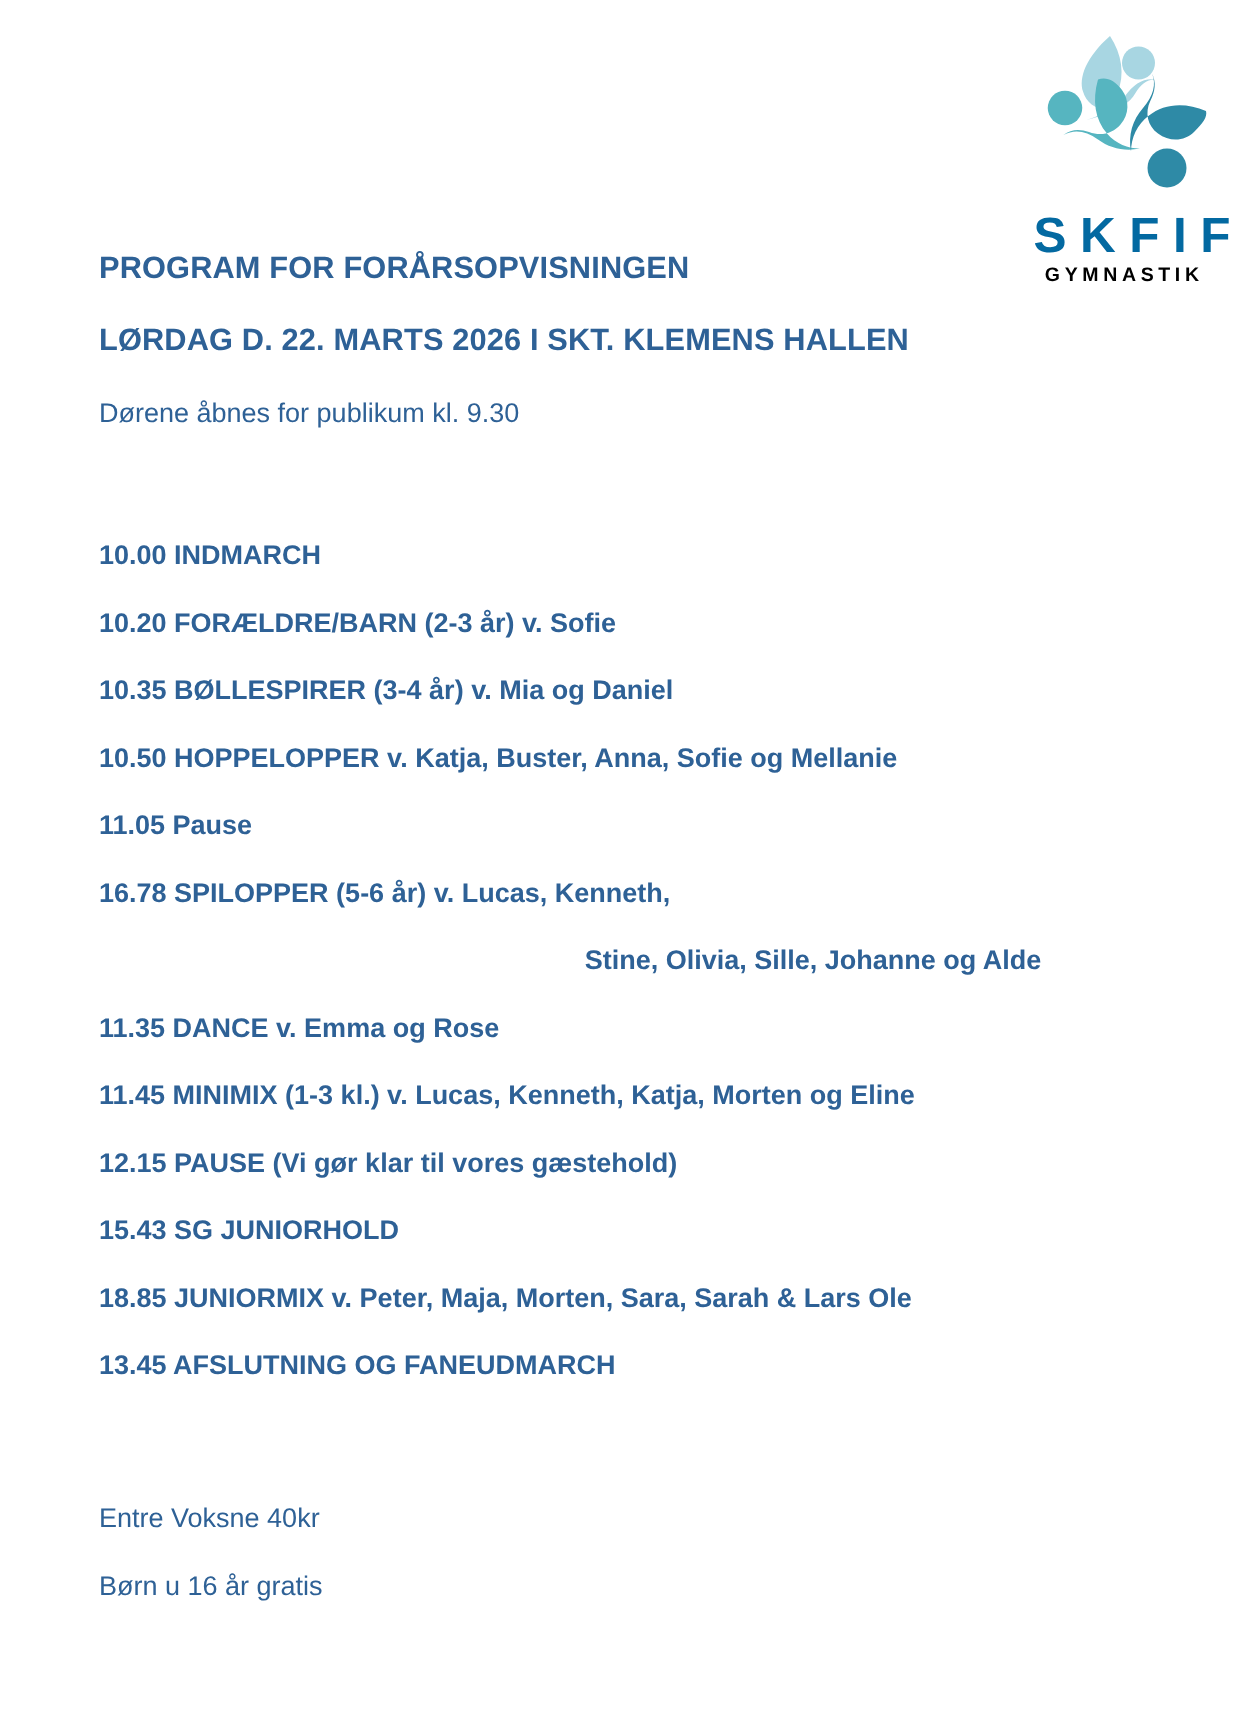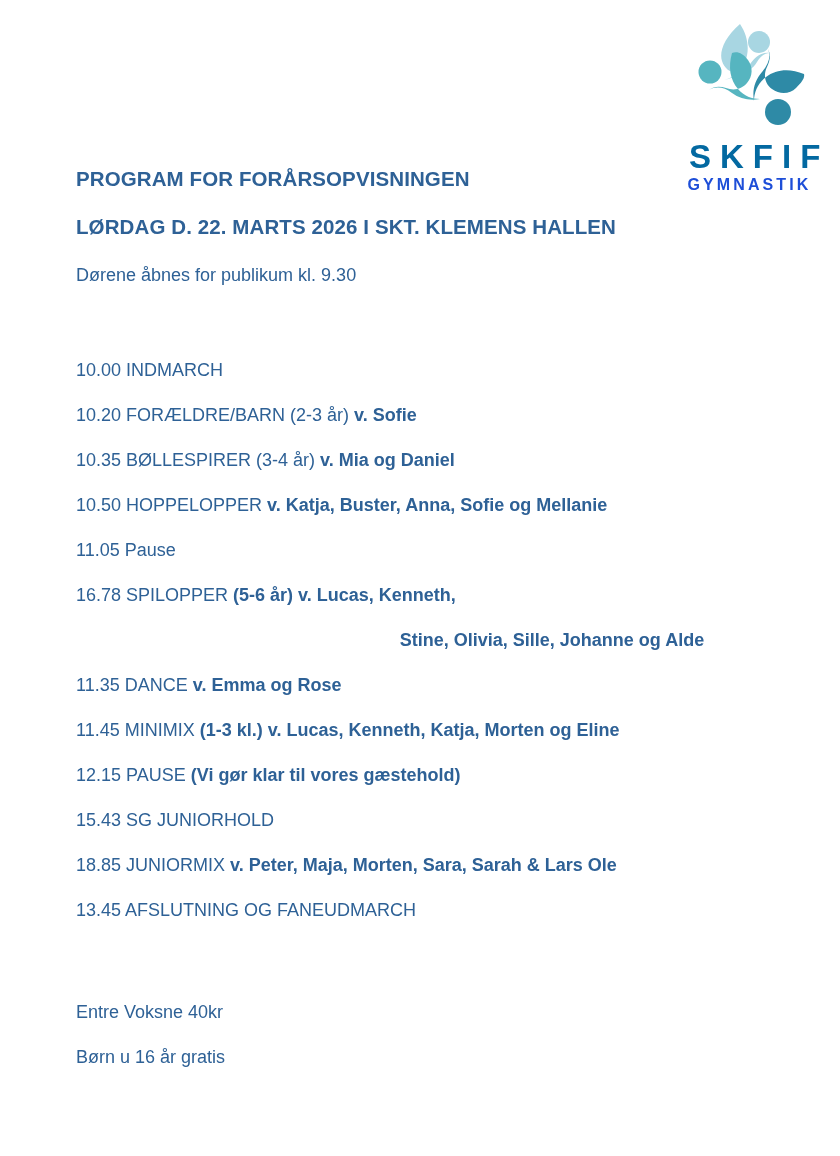--- a/index.html
+++ b/index.html
@@ -39,33 +39,33 @@
     font-size: 33px;
     font-weight: bold;
     letter-spacing: 9px;
     color: #0369a1;
     line-height: 1.05;
     margin-top: 2px;
     padding-left: 9px;
   }
 
   .logo-subword {
-    font-size: 16px;
+    font-size: 13px;
     font-weight: bold;
     letter-spacing: 3.1px;
-    color: #1d4ed8;
+    color: #000000;
     line-height: 1.1;
     margin-top: 1px;
     padding-left: 3px;
   }
 
   
   .doc {
     position: absolute;
-    left: 76px;
+    left: 66px;
     top: 155px;
     width: 700px;
   }
 
   .heading {
     font-size: 20.5px;
     font-weight: bold;
     letter-spacing: 0.1px;
     line-height: 1.0;
     margin-bottom: 28px;
@@ -88,21 +88,21 @@
     line-height: 1.0;
     margin-bottom: 27px;
     white-space: nowrap;
   }
 
   .sched-line:last-child {
     margin-bottom: 0;
   }
 
   .sched-line .b {
-    font-weight: normal;
+    font-weight: bold;
   }
 
   .sched-line .r {
     font-weight: bold;
     margin-top: 19px;
   }
 
   .sched-line.cont {
     padding-left: 252px;
     text-align: center;

